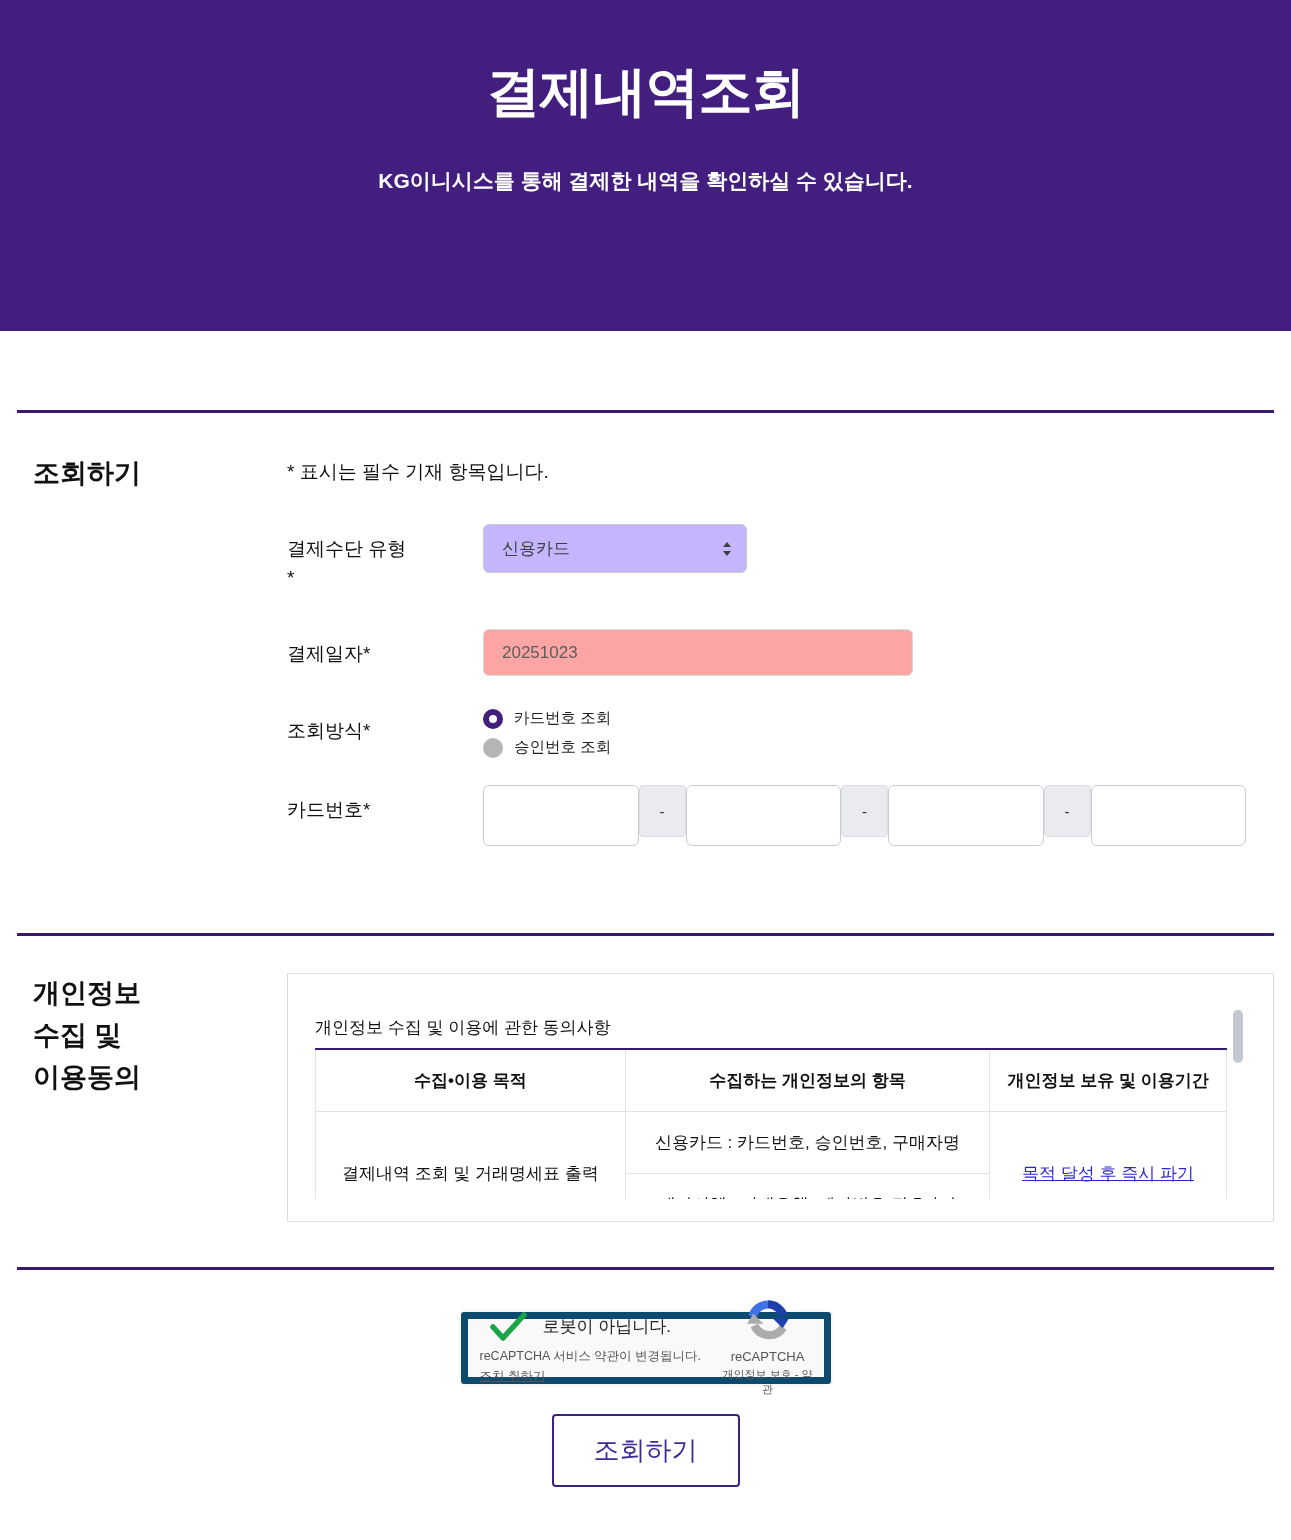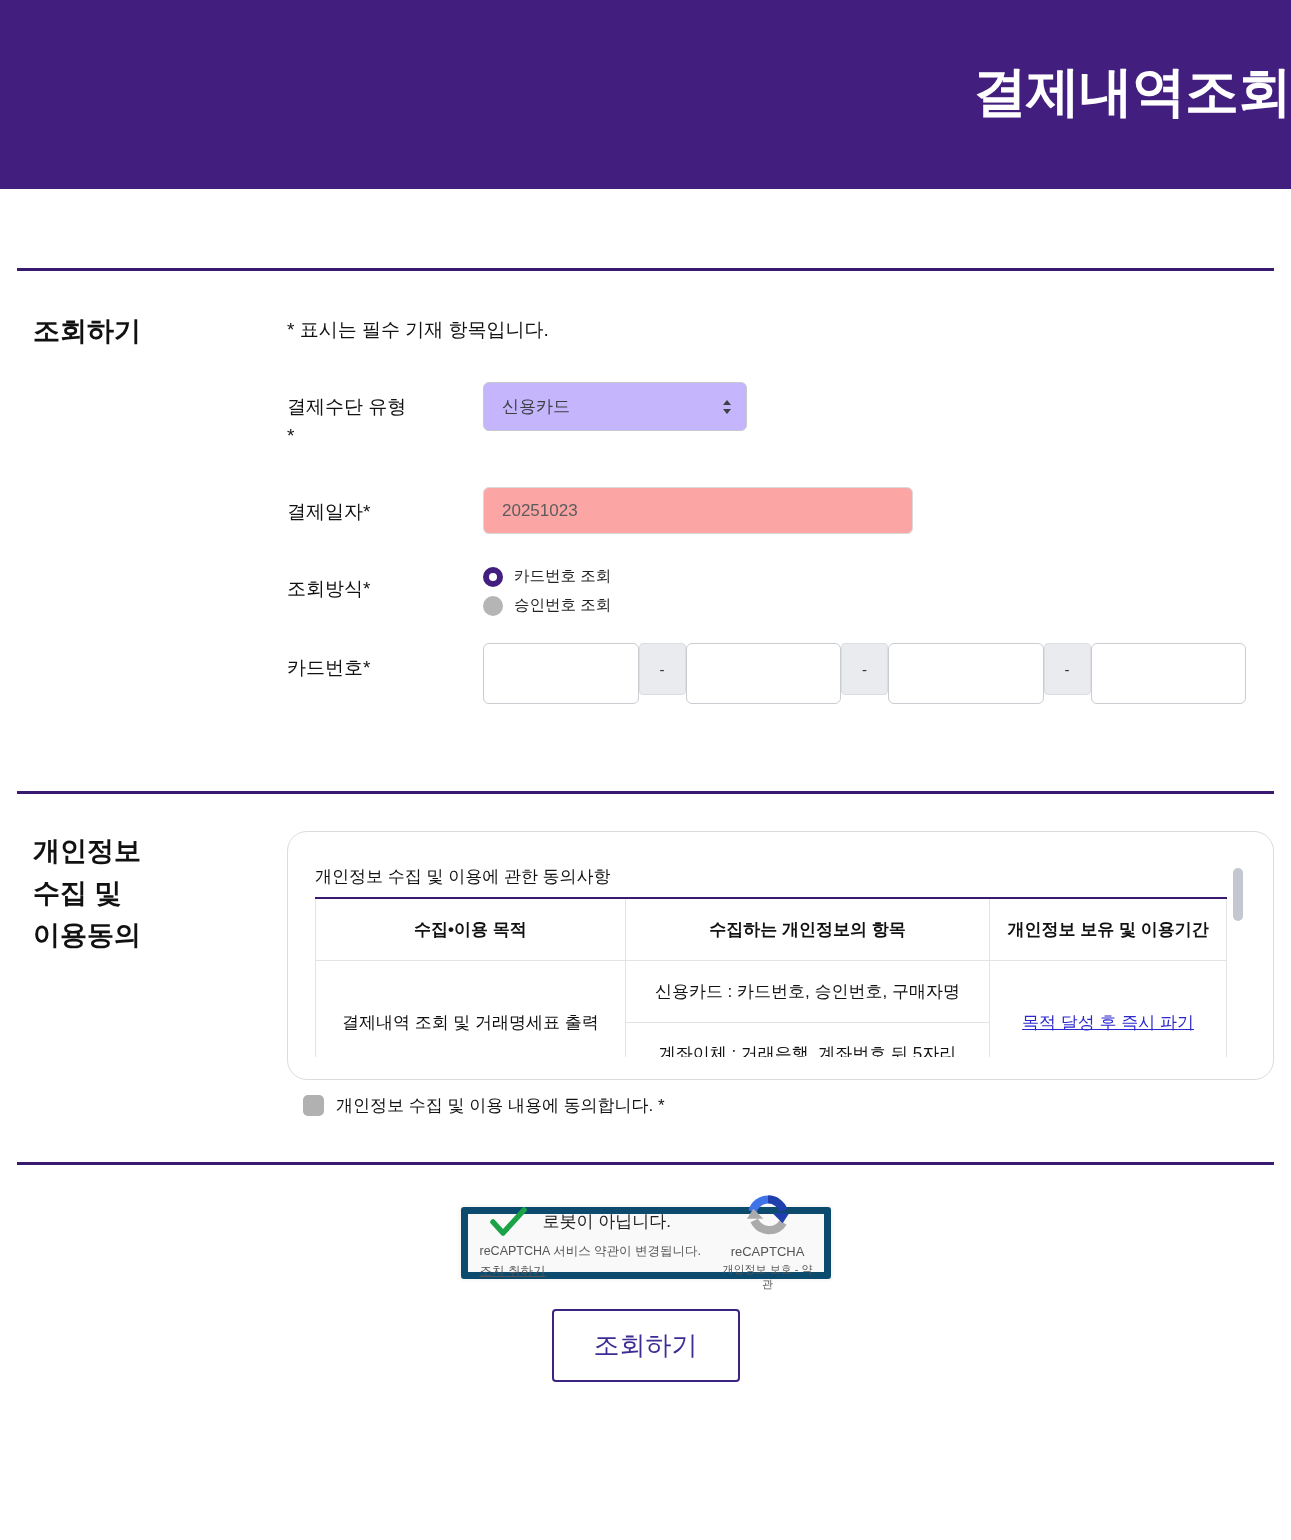--- a/index.html
+++ b/index.html
@@ -3,21 +3,21 @@
 <meta charset="utf-8">
 <style>
   * { box-sizing: border-box; }
   html,body { margin:0; padding:0; background:#fff; }
   body {
     width:1291px;
     font-family:"Liberation Sans","DejaVu Sans",sans-serif;
     color:#111;
   }
   
-  .hero { height:189px; background:#421e7e; text-align:right; color:#fff; overflow:hidden; }
+  .hero { height:331px; background:#421e7e; text-align:center; color:#fff; overflow:hidden; }
   .hero-title { margin:0; padding-top:56px; font-size:54px; font-weight:700; letter-spacing:-1px; }
   .hero-subtitle { margin:38px 0 0; font-size:21px; font-weight:700; }
 
   
   .page { padding:0 17px; }
   .divider { border:none; border-top:3px solid #3a1a70; margin:0; }
   .divider-1 { margin-top:79px; }
   .divider-2 { margin-top:66px; }
   .divider-3 { margin-top:45px; }
 
@@ -61,22 +61,22 @@
 
   .card-row { display:flex; align-items:flex-start; width:763px; }
   .card-input { flex:1; min-width:0; height:61px; border:1px solid #c9cdd2; border-radius:6px; padding:0 12px; font-size:17px; }
   .card-sep {
     width:47px; height:52px; flex-shrink:0; background:#e9ebee; border:1px solid #dadde2; border-radius:4px;
     display:flex; align-items:center; justify-content:center; font-size:15px; color:#333;
   }
 
   
   .consent-box {
-    position:relative; height:249px; border:1px solid #dcdcdc; border-radius:20px;
-    padding:21px 46px 22px 27px; overflow:hidden; background:#fff;
+    position:relative; height:249px; border:1px solid #dcdcdc; border-radius:1px;
+    padding:30px 46px 22px 27px; overflow:hidden; background:#fff;
   }
   .consent-scroll { height:100%; overflow:hidden; }
   .consent-title { font-size:17px; color:#111; padding:12px 0 9px; border-bottom:2px solid #3a1a70; margin:0; }
   .consent-table { width:100%; border-collapse:collapse; font-size:17px; text-align:center; color:#111; }
   .consent-table th, .consent-table td { border:1px solid #e3e3e3; }
   .consent-table th { border-top:none; font-weight:700; padding:19px 8px; }
   .consent-table td { padding:19px 8px; }
   .col-purpose { width:34%; } .col-items { width:40%; } .col-retain { width:26%; }
   .retention-link { color:#2b27cf; text-decoration:underline; }
   .scroll-thumb {
@@ -108,20 +108,21 @@
     display:block; width:188px; height:73px; margin:30px auto 37px; background:#fff;
     border:2px solid #3b2382; border-radius:4px; color:#3c2c94; font-size:26px;
     font-family:"Liberation Sans","DejaVu Sans",sans-serif; cursor:pointer;
   }
 </style>
 </head>
 <body>
 
 <header class="hero">
   <h1 class="hero-title">결제내역조회</h1>
+  <p class="hero-subtitle">KG이니시스를 통해 결제한 내역을 확인하실 수 있습니다.</p>
 </header>
 
 <div class="page">
 
   <hr class="divider divider-1">
 
   <section class="section section-1">
     <div class="section-left">
       <h2 class="section-heading">조회하기</h2>
     </div>
@@ -214,24 +215,20 @@
               </tr>
               <tr>
                 <td>계좌이체 : 거래은행, 계좌번호 뒤 5자리</td>
               </tr>
             </tbody>
           </table>
         </div>
         <div class="scroll-thumb"></div>
       </div>
 
-      <div class="consent-check-row">
-        <span class="checkbox"></span>
-        <span class="consent-check-label">개인정보 수집 및 이용 내용에 동의합니다. *</span>
-      </div>
     </div>
   </section>
 
   <hr class="divider divider-3">
 
   <div class="recaptcha">
     <div class="rc-left">
       <div class="rc-main">
         <svg class="rc-check" width="37" height="29" viewBox="0 0 37 29">
           <path d="M3 15 L13 26 L34 3" fill="none" stroke="#1aa347" stroke-width="5.5" stroke-linecap="round" stroke-linejoin="round"></path>

